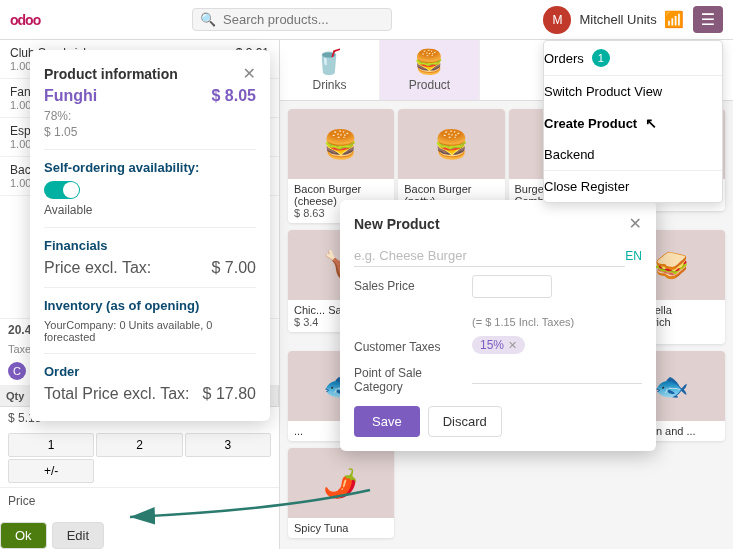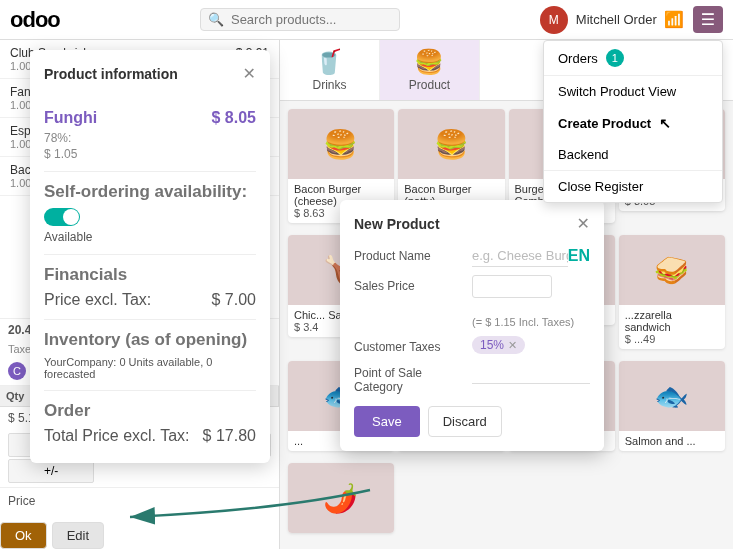--- a/index.html
+++ b/index.html
@@ -3,21 +3,21 @@
   <meta charset="utf-8">
   <style>
     * { box-sizing: border-box; margin: 0; padding: 0; font-family: 'Segoe UI', Arial, sans-serif; }
     body { width: 733px; height: 549px; overflow: hidden; background: #f5f5f5; font-size: 13px; }
 
     
     .topbar {
       display: flex; align-items: center; background: #fff; height: 40px;
       border-bottom: 1px solid #ddd; padding: 0 10px; gap: 10px; position: relative; z-index: 10;
     }
-    .odoo-logo { font-size: 22px; font-weight: bold; color: #000000; letter-spacing: -1px; }
+    .odoo-logo { font-size: 14px; font-weight: bold; color: #be185d; letter-spacing: -1px; }
     .topbar-center { flex: 1; display: flex; justify-content: center; }
     .search-bar {
       display: flex; align-items: center; background: #f5f5f5; border: 1px solid #ddd;
       border-radius: 4px; padding: 3px 8px; gap: 6px; width: 200px;
     }
     .search-bar input { border: none; background: transparent; outline: none; font-size: 13px; width: 140px; }
     .topbar-right { display: flex; align-items: center; gap: 8px; }
     .user-avatar { width: 28px; height: 28px; border-radius: 50%; background: #c0392b; display: flex; align-items: center; justify-content: center; color: #fff; font-size: 12px; }
     .wifi-icon { color: #555; font-size: 16px; }
     .hamburger-btn { background: #875a7b; color: #fff; border: none; border-radius: 4px; padding: 4px 8px; cursor: pointer; font-size: 16px; }
@@ -27,21 +27,21 @@
 
     
     .left-panel { width: 280px; background: #fff; border-right: 1px solid #ddd; display: flex; flex-direction: column; }
     .order-items { flex: 1; overflow-y: auto; padding: 0; }
     .order-item { padding: 6px 10px; border-bottom: 1px solid #f0f0f0; font-size: 12px; }
     .order-item .item-name { font-weight: 500; color: #333; }
     .order-item .item-detail { color: #888; font-size: 11px; }
     .order-item .item-price { float: right; color: #333; }
     .ok-edit-btns { display: flex; gap: 5px; margin-top: 8px; }
     .ok-edit-btns button { padding: 5px 14px; border-radius: 4px; border: 1px solid #ddd; cursor: pointer; font-size: 13px; }
-    .btn-ok { background: #a16207; color: #fff; border-color: #7c5cbf; }
+    .btn-ok { background: #4d7c0f; color: #fff; border-color: #7c5cbf; }
     .btn-edit { background: #e5e5e5; color: #333; }
 
     
     .right-panel { flex: 1; display: flex; flex-direction: column; overflow: hidden; }
     .category-tabs { display: flex; background: #fff; border-bottom: 1px solid #ddd; overflow-x: auto; }
     .category-tab { display: flex; flex-direction: column; align-items: center; padding: 8px 20px; border-right: 1px solid #eee; cursor: pointer; min-width: 100px; }
     .category-tab .tab-icon { font-size: 24px; margin-bottom: 2px; }
     .category-tab .tab-label { font-size: 12px; color: #555; }
     .category-tab.active { background: #f0e6f6; }
     .product-grid { display: grid; grid-template-columns: repeat(4, 1fr); gap: 4px; padding: 8px; overflow-y: auto; flex: 1; background: #f5f5f5; }
@@ -49,65 +49,65 @@
     .product-thumb { width: 100%; height: 70px; background: #e0d0d0; display: flex; align-items: center; justify-content: center; font-size: 28px; }
     .product-card .card-info { padding: 4px 6px; font-size: 11px; }
     .product-card .card-name { font-weight: 500; color: #333; font-size: 11px; }
     .product-card .card-price { color: #555; font-size: 11px; }
 
     
     .product-info-panel {
       position: absolute; top: 50px; left: 30px; width: 240px; background: #fff;
       border-radius: 6px; box-shadow: 0 4px 20px rgba(0,0,0,0.2); z-index: 20; padding: 14px;
     }
-    .panel-header { display: flex; justify-content: space-between; align-items: center; margin-bottom: 26px; }
+    .panel-header { display: flex; justify-content: space-between; align-items: center; margin-bottom: 4px; }
     .panel-title { font-size: 14px; font-weight: 600; color: #333; }
     .panel-close { background: none; border: none; font-size: 16px; cursor: pointer; color: #888; }
     .product-name-price { display: flex; justify-content: space-between; align-items: baseline; margin-bottom: 4px; }
     .product-name-big { font-size: 16px; font-weight: 600; color: #7c5cbf; }
     .product-price-big { font-size: 16px; font-weight: 600; color: #7c5cbf; }
     .discount-row { color: #888; font-size: 12px; margin-bottom: 2px; }
     .discounted-price { color: #888; font-size: 12px; margin-bottom: 10px; }
-    .section-title { font-size: 17px; font-weight: 600; color: #737373; margin-bottom: 6px; }
+    .section-title { font-size: 13px; font-weight: 600; color: #0c4a6e; margin-bottom: 6px; }
     .toggle-row { display: flex; align-items: center; gap: 8px; margin-bottom: 4px; }
     .toggle { width: 36px; height: 18px; background: #00b0a0; border-radius: 9px; position: relative; cursor: pointer; }
     .toggle-knob { width: 16px; height: 16px; background: #fff; border-radius: 50%; position: absolute; top: 1px; right: 1px; }
     .available-text { font-size: 12px; color: #555; }
     .divider { border: none; border-top: 1px solid #eee; margin: 10px 0; }
     .info-row { display: flex; justify-content: space-between; font-size: 16px; color: #555; margin-bottom: 4px; }
     .inventory-text { font-size: 11px; color: #555; }
 
     
     .dropdown-menu {
       position: absolute; top: 40px; right: 10px; background: #fff;
       border: 1px solid #ddd; border-radius: 4px; box-shadow: 0 4px 12px rgba(0,0,0,0.15);
       z-index: 50; width: 180px;
     }
-    .dropdown-item { padding: 8px 14px; cursor: pointer; font-size: 13px; display: flex; align-items: center; gap: 8px; }
+    .dropdown-item { padding: 8px 0; cursor: pointer; font-size: 13px; display: flex; align-items: center; gap: 8px; }
     .badge { background: #00b0a0; color: #fff; border-radius: 50%; width: 18px; height: 18px; display: flex; align-items: center; justify-content: center; font-size: 11px; }
     .dropdown-divider { border: none; border-top: 1px solid #eee; }
 
     
     .new-product-modal {
-      position: absolute; top: 200px; left: 340px; width: 264px; background: #fff;
+      position: absolute; top: 200px; left: 340px; width: 316px; background: #fff;
       border-radius: 6px; box-shadow: 0 4px 20px rgba(0,0,0,0.25); z-index: 30; padding: 14px;
     }
     .modal-header { display: flex; justify-content: space-between; align-items: center; margin-bottom: 12px; }
     .modal-title { font-size: 14px; font-weight: 600; color: #333; }
     .modal-close { background: none; border: none; font-size: 16px; cursor: pointer; color: #888; }
     .form-row { display: flex; align-items: flex-start; margin-bottom: 8px; gap: 8px; }
     .form-label { width: 110px; font-size: 12px; color: #555; padding-top: 4px; flex-shrink: 0; }
     .form-input-area { flex: 1; }
     .form-input { width: 100%; border: none; border-bottom: 1px solid #ddd; padding: 3px 0; font-size: 13px; outline: none; color: #aaa; }
     .form-input::placeholder { color: #bbb; }
     .price-input { border: 1px solid #ddd; border-radius: 3px; padding: 3px 6px; font-size: 13px; width: 80px; outline: none; }
     .price-sub { font-size: 11px; color: #888; margin-top: 18px; }
     .tax-badge { background: #e8e0f0; color: #7c5cbf; border-radius: 10px; padding: 2px 8px; font-size: 12px; display: inline-flex; align-items: center; gap: 4px; }
     .tax-badge .x-btn { cursor: pointer; color: #999; font-size: 11px; }
-    .en-badge { color: #00b0a0; font-size: 16px; font-weight: 700; }
+    .en-badge { color: #00b0a0; font-size: 12px; font-weight: 400; }
     .modal-actions { display: flex; gap: 8px; margin-top: 12px; }
     .btn-save { background: #7c5cbf; color: #fff; border: none; border-radius: 4px; padding: 7px 18px; cursor: pointer; font-size: 13px; }
     .btn-discard { background: #fff; color: #333; border: 1px solid #ddd; border-radius: 4px; padding: 7px 14px; cursor: pointer; font-size: 13px; }
 
     
     .order-header { display: flex; background: #f0f0f0; border-bottom: 1px solid #ddd; }
     .order-header-cell { flex: 1; padding: 4px 6px; font-size: 11px; font-weight: 600; color: #555; border-right: 1px solid #ddd; }
     .order-customer-row { padding: 5px 8px; display: flex; align-items: center; gap: 6px; font-size: 12px; border-bottom: 1px solid #eee; }
 
     .product-card-wrap { position: relative; }
@@ -118,21 +118,21 @@
 <div class="topbar">
   <span class="odoo-logo">odoo</span>
   <div class="topbar-center">
     <div class="search-bar">
       <span style="color:#999;">🔍</span>
       <input type="text" placeholder="Search products..." style="">
     </div>
   </div>
   <div class="topbar-right">
     <div class="user-avatar">M</div>
-    <span style="font-size:13px;color:#333;">Mitchell Order</span>
+    <span style="font-size:13px;color:#333;">Mitchell Units</span>
     <span class="wifi-icon">📶</span>
     <button class="hamburger-btn">☰</button>
   </div>
 </div>
 
 <div class="main">
 
   <div class="left-panel">
     <div class="order-items">
       <div class="order-item">
@@ -312,20 +312,24 @@
           <div class="product-thumb">🐟</div>
           <div class="card-info">
             <div class="card-name">Salmon and ...</div>
             <div class="card-price"></div>
           </div>
         </div>
       </div>
       <div class="product-card-wrap">
         <div class="product-card">
           <div class="product-thumb">🌶️</div>
+          <div class="card-info">
+            <div class="card-name">Spicy Tuna</div>
+            <div class="card-price"></div>
+          </div>
         </div>
       </div>
     </div>
   </div>
 </div>
 
 <div class="product-info-panel">
   <div class="panel-header">
     <span class="panel-title">Product information</span>
     <button class="panel-close">✕</button>
@@ -383,21 +387,20 @@
   </div>
 </div>
 
 <div class="new-product-modal">
   <div class="modal-header">
     <span class="modal-title">New Product</span>
     <button class="modal-close">✕</button>
   </div>
 
   <div class="form-row">
-    <label class="form-label">Product Name</label>
     <div class="form-input-area">
       <div style="display:flex;align-items:center;justify-content:space-between;">
         <input class="form-input" type="text" placeholder="e.g. Cheese Burger" style="">
         <span class="en-badge">EN</span>
       </div>
     </div>
   </div>
 
   <div class="form-row">
     <label class="form-label">Sales Price</label>

